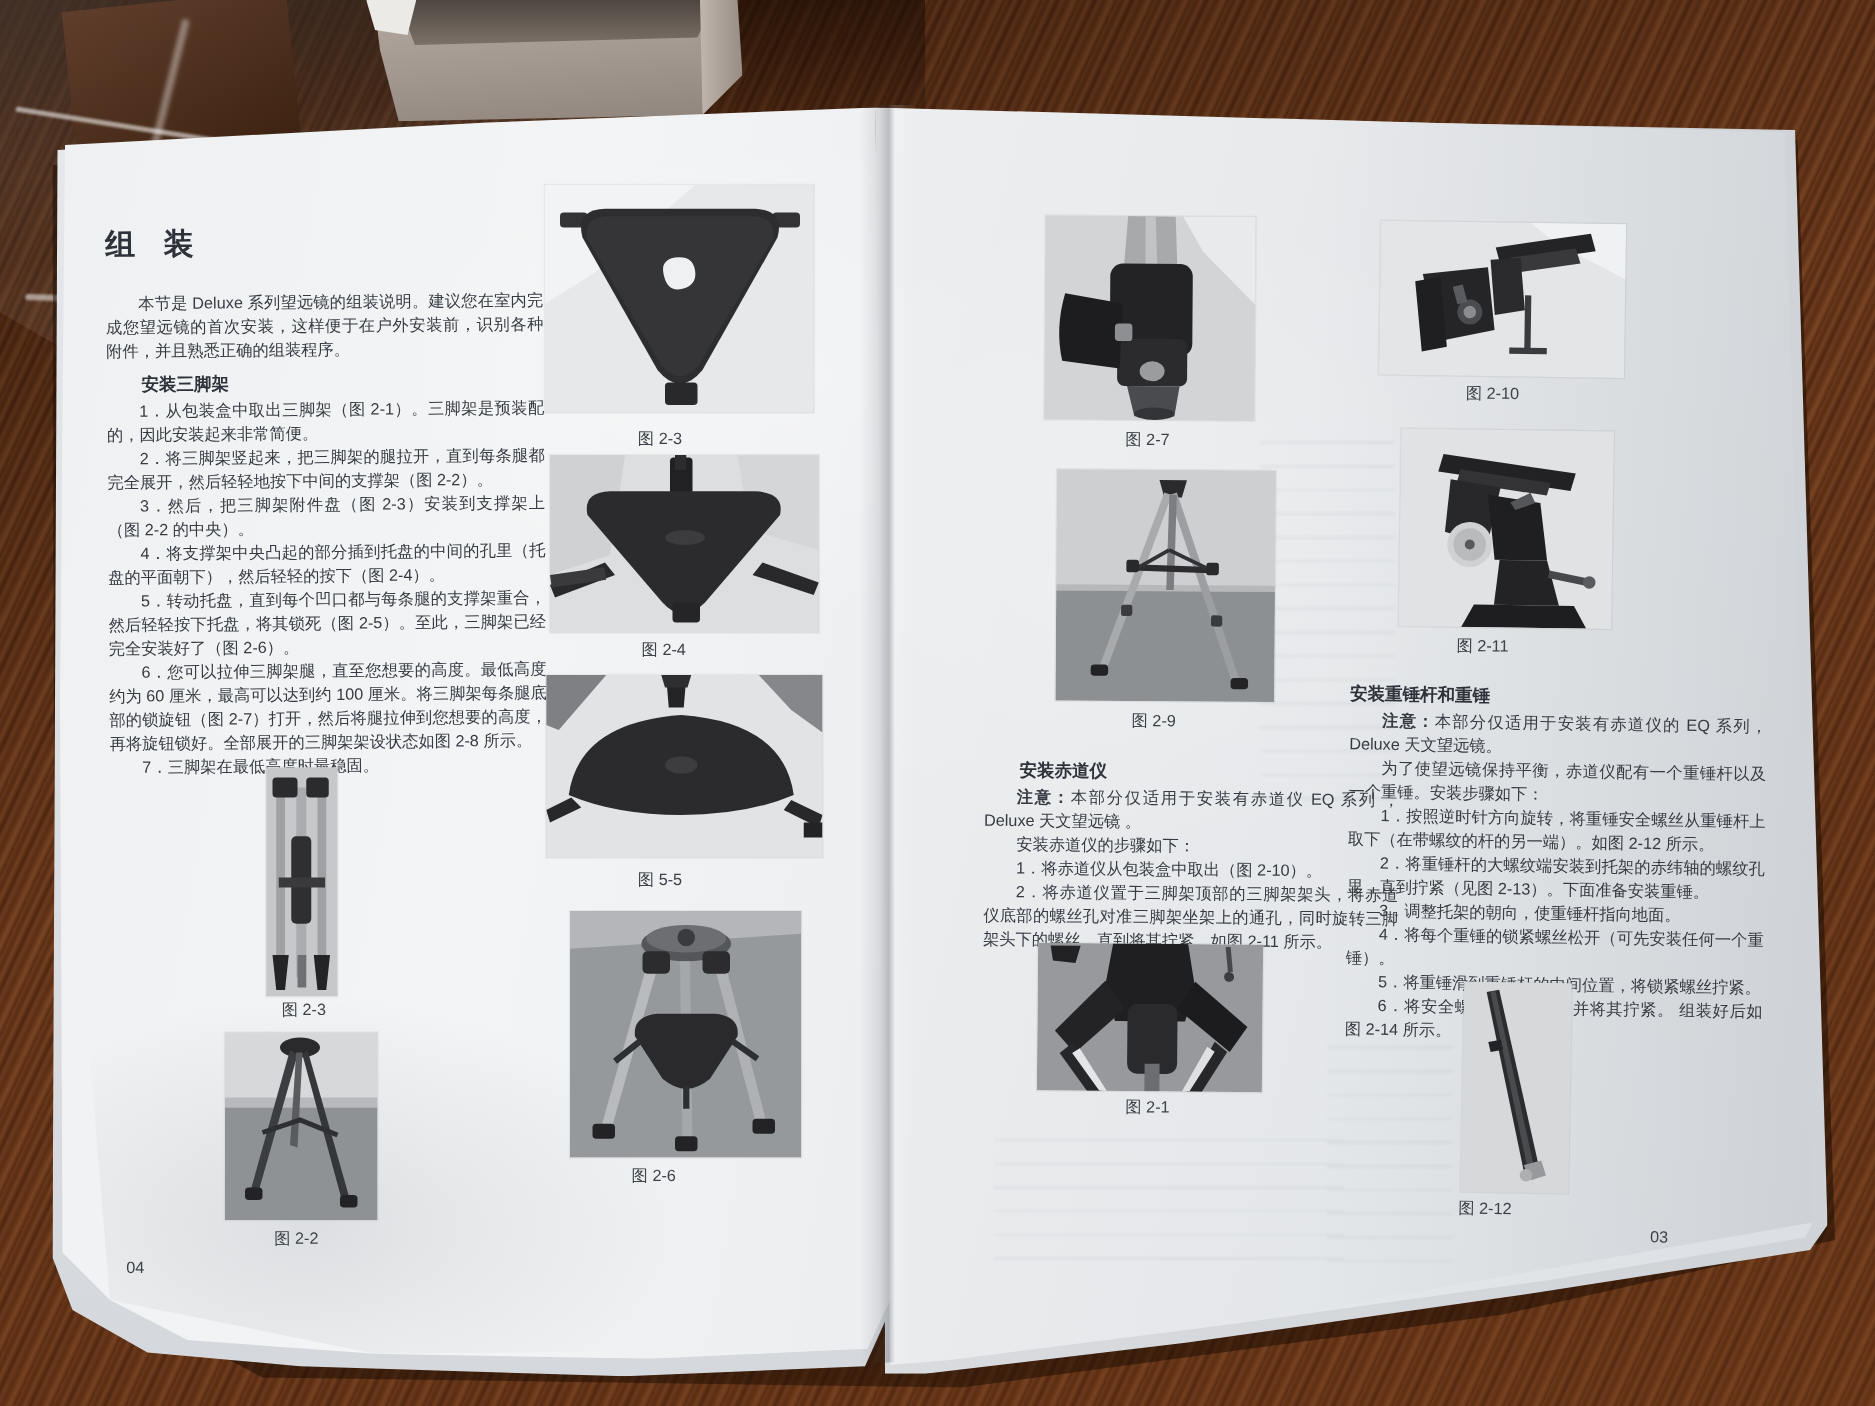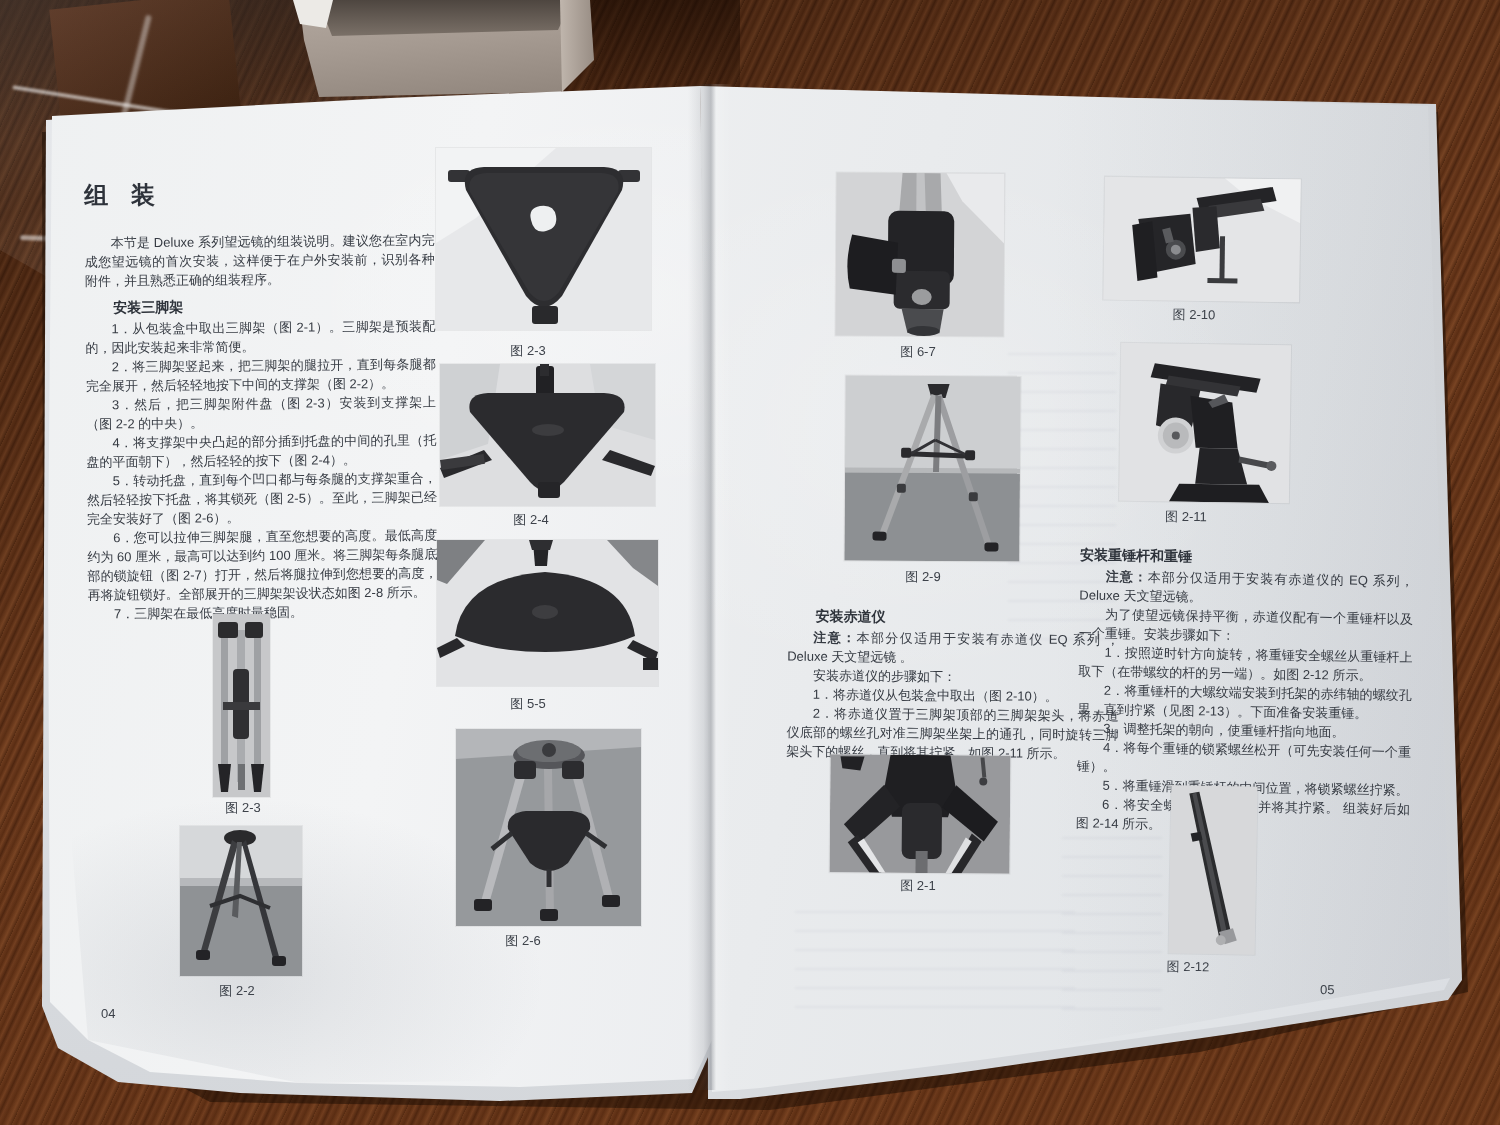--- a/index.html
+++ b/index.html
@@ -233,21 +233,21 @@
     <path d="M80 0 L88 0 L90 52 L80 52 Z" fill="#c2c3c5"></path>
     <rect x="52" y="38" width="66" height="74" rx="10" fill="#232326"></rect>
     <rect x="58" y="98" width="56" height="38" rx="6" fill="#2b2b2e"></rect>
     <path d="M16 62 L62 70 L60 122 L14 116 Q8 90 16 62 Z" fill="#1d1d20"></path>
     <rect x="56" y="86" width="14" height="14" rx="3" fill="#8e8f92"></rect>
     <ellipse cx="86" cy="124" rx="10" ry="8" fill="#9b9c9e"></ellipse>
     <path d="M66 136 L108 136 L104 160 L72 160 Z" fill="#4a4b4e"></path>
     <ellipse cx="88" cy="158" rx="16" ry="5" fill="#333437"></ellipse>
   </svg>
 </div>
-<div class="abs cap" style="left:873px;top:343px;width:90px;transform:rotate(0.4deg);">图 6-7</div>
+<div class="abs cap" style="left:873px;top:343px;width:90px;transform:rotate(0.4deg);">图 2-7</div>
 
 <div class="abs fig" style="left:845px;top:376px;width:175px;height:185px;transform:rotate(0.4deg);">
   <svg width="175" height="185" viewBox="0 0 175 185">
     <rect width="175" height="185" fill="#cdcfd1"></rect>
     <rect y="92" width="175" height="5" fill="#b6b8ba"></rect>
     <rect y="97" width="175" height="88" fill="#8d9093"></rect>
     <path d="M82 8 L104 8 L100 22 L86 22 Z" fill="#2a2a2d"></path>
     <path d="M86 18 L34 160 L40 162 L92 20 Z" fill="#a9aaac"></path>
     <path d="M96 18 L148 170 L142 172 L90 20 Z" fill="#9d9ea1"></path>
     <path d="M90 20 L88 96 L94 96 L96 20 Z" fill="#7c7d80"></path>
@@ -343,13 +343,13 @@
   <svg width="86" height="168" viewBox="0 0 86 168">
     <rect width="86" height="168" fill="#d7d8da"></rect>
     <path d="M18 8 L28 6 L62 146 L50 150 Z" fill="#2b2c2e"></path>
     <path d="M21 8 L25 7 L58 146 L53 148 Z" fill="#4a4b4e"></path>
     <path d="M20 48 L30 46 L32 54 L22 56 Z" fill="#232427"></path>
     <path d="M50 146 L64 142 L68 154 L56 158 Z" fill="#98999c"></path>
     <circle cx="52" cy="154" r="5" fill="#aeafb1"></circle>
   </svg>
 </div>
 <div class="abs cap" style="left:1140px;top:958px;width:96px;transform:rotate(1deg);">图 2-12</div>
-<div class="abs pgnum" style="left:1320px;top:982px;transform:rotate(0.9deg);">05</div>
+<div class="abs pgnum" style="left:1320px;top:982px;transform:rotate(0.9deg);">03</div>
 
 </body></html>

